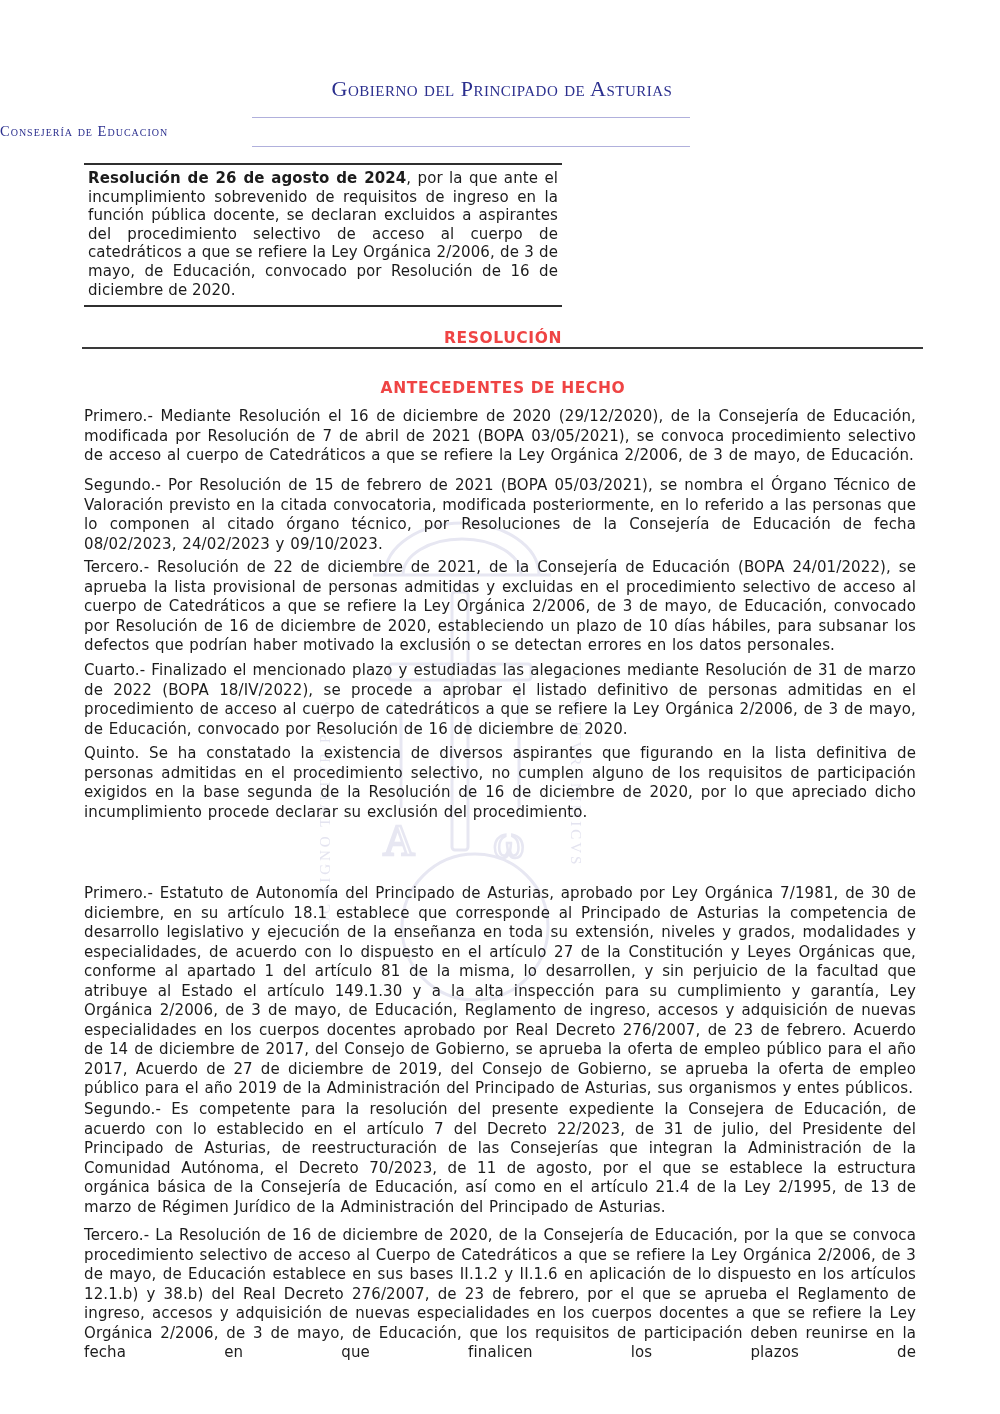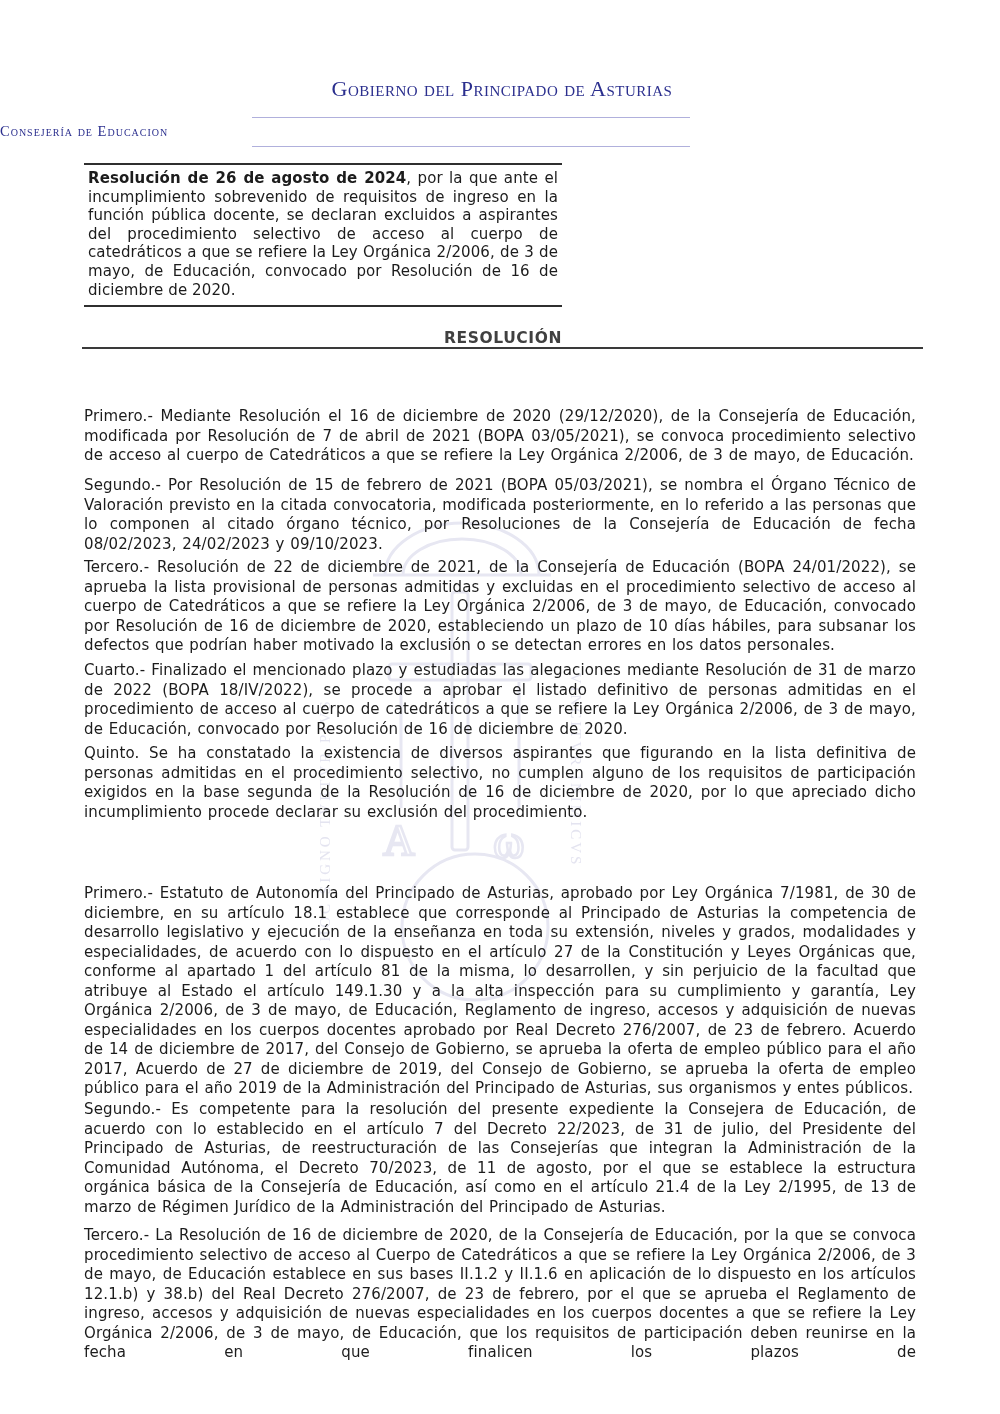--- a/index.html
+++ b/index.html
@@ -39,21 +39,21 @@
     border-top:2px solid #2f2f2f;border-bottom:2px solid #2f2f2f;
     padding:4px 4px 6px 4px;
   }
   .summary-box p{
     margin:0;font-size:15px;line-height:18.6px;text-align:justify;
     letter-spacing:0.1px;
   }
   
   .h-center{
     position:absolute;left:84px;width:838px;margin:0;text-align:center;
-    font-size:15.5px;font-weight:bold;letter-spacing:0.6px;color:#404040;
+    font-size:15.5px;font-weight:bold;letter-spacing:0.6px;color:#ef4444;
   }
   .h-res{top:329px;}
   .full-rule{position:absolute;left:82px;top:347px;width:841px;height:2px;background:#3a3a3a;}
   .h-facts{top:379px;}
   .h-law{top:853px;}
   
   .para{
     position:absolute;left:84px;width:832px;margin:0;
     font-size:15px;line-height:19.5px;text-align:justify;
     letter-spacing:0.12px;word-spacing:0.8px;
@@ -94,20 +94,21 @@
     <div class="lh-rule lh-rule-bottom"></div>
   </header>
 
   <section class="summary-box">
     <p><strong>Resolución de 26 de agosto de 2024</strong><span>, por la que ante el incumplimiento sobrevenido  de requisitos de ingreso en la función pública docente, se declaran excluidos a aspirantes del procedimiento selectivo de acceso al cuerpo de catedráticos a que se refiere la Ley Orgánica 2/2006, de 3 de mayo, de Educación, convocado por Resolución de 16 de diciembre de 2020.</span></p>
   </section>
 
   <h2 class="h-center h-res">RESOLUCIÓN</h2>
   <div class="full-rule"></div>
 
+  <h3 class="h-center h-facts">ANTECEDENTES DE HECHO</h3>
 
   <p class="para p-f1"><strong>Primero.-</strong><span> Mediante Resolución el 16 de diciembre de 2020 (29/12/2020),  de la Consejería de Educación, modificada por Resolución de 7 de abril de 2021 (BOPA 03/05/2021), se convoca procedimiento selectivo de acceso al cuerpo de Catedráticos a que se refiere la Ley Orgánica 2/2006, de 3 de mayo, de Educación.</span></p>
   <p class="para p-f2"><strong>Segundo.-</strong><span> Por Resolución de 15 de febrero de 2021 (BOPA 05/03/2021),  se nombra el Órgano Técnico de Valoración previsto en la citada convocatoria, modificada posteriormente, en lo referido a las personas que lo componen al citado órgano técnico, por Resoluciones de la Consejería de Educación de fecha 08/02/2023, 24/02/2023 y 09/10/2023.</span></p>
   <p class="para p-f3"><strong>Tercero.-</strong><span> Resolución de 22 de diciembre de 2021, de la Consejería de Educación (BOPA 24/01/2022), se aprueba la lista provisional de personas admitidas y excluidas en el procedimiento selectivo de acceso al cuerpo de Catedráticos a que se refiere la Ley Orgánica 2/2006, de 3 de mayo, de Educación, convocado por Resolución de 16 de diciembre de 2020, estableciendo un plazo de 10 días hábiles, para subsanar los defectos que podrían haber motivado la exclusión o se detectan errores en los datos personales.</span></p>
   <p class="para p-f4"><strong>Cuarto.-</strong><span> Finalizado el mencionado plazo y estudiadas las alegaciones mediante Resolución de 31 de marzo de 2022 (BOPA 18/IV/2022), se procede a aprobar el listado definitivo de personas admitidas en el procedimiento de acceso al cuerpo de catedráticos a que se refiere la Ley Orgánica 2/2006, de 3 de mayo, de Educación, convocado por Resolución de 16 de diciembre de 2020.</span></p>
   <p class="para p-f5"><strong>Quinto.</strong><span> Se ha constatado la existencia de diversos aspirantes que figurando en la lista definitiva de personas admitidas en el procedimiento selectivo, no cumplen alguno de los requisitos de participación exigidos en la base segunda de la Resolución de 16 de diciembre de 2020, por lo que apreciado dicho incumplimiento procede declarar su exclusión del procedimiento.</span></p>
 
 
   <p class="para p-l1"><strong>Primero.-</strong><span> Estatuto de Autonomía del Principado de Asturias, aprobado por Ley Orgánica 7/1981, de 30 de diciembre, en su artículo 18.1 establece que corresponde al Principado de Asturias la competencia de desarrollo legislativo y ejecución de la enseñanza en toda su extensión, niveles y grados, modalidades y especialidades, de acuerdo con lo dispuesto en el artículo 27 de la Constitución y Leyes Orgánicas que, conforme al apartado 1 del artículo 81 de la misma, lo desarrollen, y sin perjuicio de la facultad que atribuye al Estado el artículo 149.1.30 y a la alta inspección para su cumplimiento y garantía, Ley Orgánica 2/2006, de 3 de mayo, de Educación, Reglamento de ingreso, accesos y adquisición de nuevas especialidades en los cuerpos docentes aprobado por Real Decreto 276/2007, de 23 de febrero. Acuerdo de 14 de diciembre de 2017, del Consejo de Gobierno, se aprueba la oferta de empleo público para el año 2017, Acuerdo de 27 de diciembre de 2019, del Consejo de Gobierno, se aprueba la oferta de empleo público para el año 2019 de la Administración del Principado de Asturias, sus organismos y entes públicos.</span></p>
   <p class="para p-l2"><strong>Segundo.-</strong><span> Es competente para la resolución del presente expediente la Consejera de Educación, de acuerdo con lo establecido en el artículo 7 del Decreto 22/2023, de 31 de julio, del Presidente del Principado de Asturias, de reestructuración de las Consejerías que integran la Administración de la Comunidad Autónoma, el Decreto 70/2023, de 11 de agosto, por el que se establece la estructura orgánica básica de la Consejería de Educación, así como en el artículo 21.4 de la Ley 2/1995, de 13 de marzo de Régimen Jurídico de la Administración del Principado de Asturias.</span></p>

